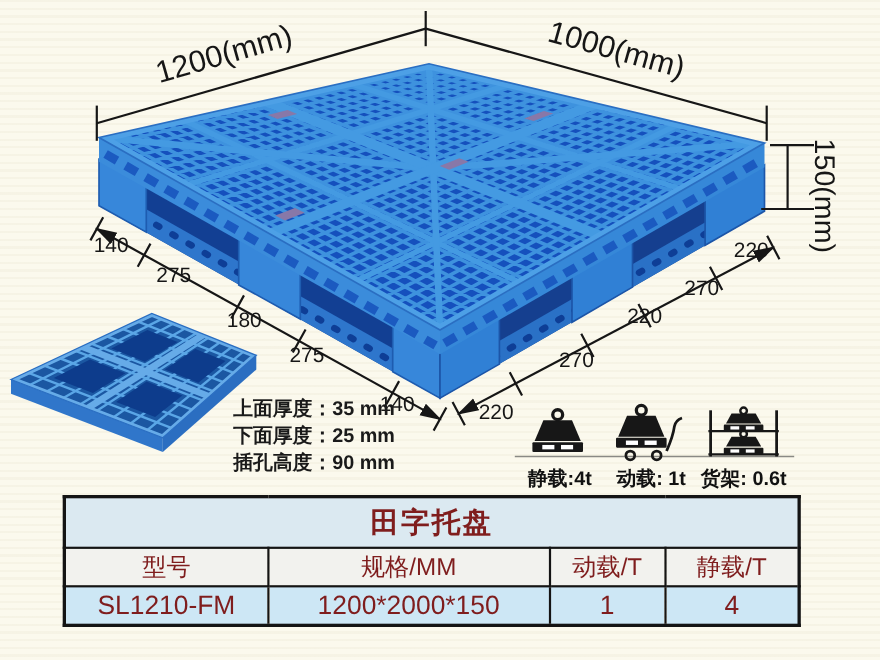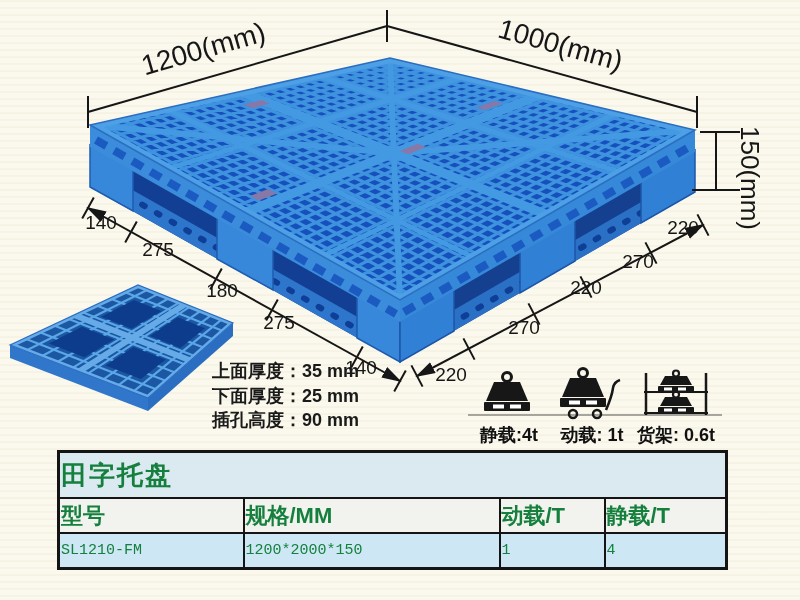--- a/index.html
+++ b/index.html
@@ -11,25 +11,25 @@
   body::before{
     content:"";position:absolute;inset:0;pointer-events:none;
     background:repeating-linear-gradient(180deg, rgba(215,208,180,0.14) 0 2px, rgba(255,255,255,0) 2px 7px);
   }
   #scene{position:absolute;left:0;top:0;}
   .dimtext{fill:#161616;font-family:"Liberation Sans",sans-serif;}
   .spectext{fill:#1a1a1a;font-weight:bold;font-family:"Liberation Sans",sans-serif;}
   .loadtext{fill:#111;font-weight:bold;font-family:"Liberation Sans",sans-serif;}
   .spec-table-wrap{position:absolute;left:57px;top:450px;width:668px;}
   table.spec{border-collapse:collapse;width:668px;table-layout:fixed;border:3px solid #141414;}
-  table.spec td{border:2px solid #141414;vertical-align:middle;
-    font-family:"Liberation Sans",sans-serif;color:#15803d;overflow:hidden;white-space:nowrap;}
+  table.spec td{border:2px solid #141414;text-align:center;vertical-align:middle;
+    font-family:"Liberation Sans",sans-serif;color:#7f1d1d;overflow:hidden;white-space:nowrap;}
   td.t-title{height:42px;background:#dbe9f1;font-size:26px;font-weight:bold;letter-spacing:2px;}
-  tr.t-head td{height:31px;background:#f2f2ee;font-size:22px;font-weight:bold;}
-  tr.t-data td{height:31px;background:#cde7f5;font-size:15px;font-family:Liberation Mono, monospace;}
+  tr.t-head td{height:31px;background:#f2f2ee;font-size:22px;font-weight:normal;}
+  tr.t-data td{height:31px;background:#cde7f5;font-size:24px;}
 </style>
 </head>
 <body>
 
 <svg id="scene" width="800" height="460" viewBox="0 0 800 460">
   <defs>
     <clipPath id="clipTop">
         <path d="M90,125 L390,58 L695,130 L400,300 Z"></path>
       </clipPath>
     <clipPath id="clipSmall">

